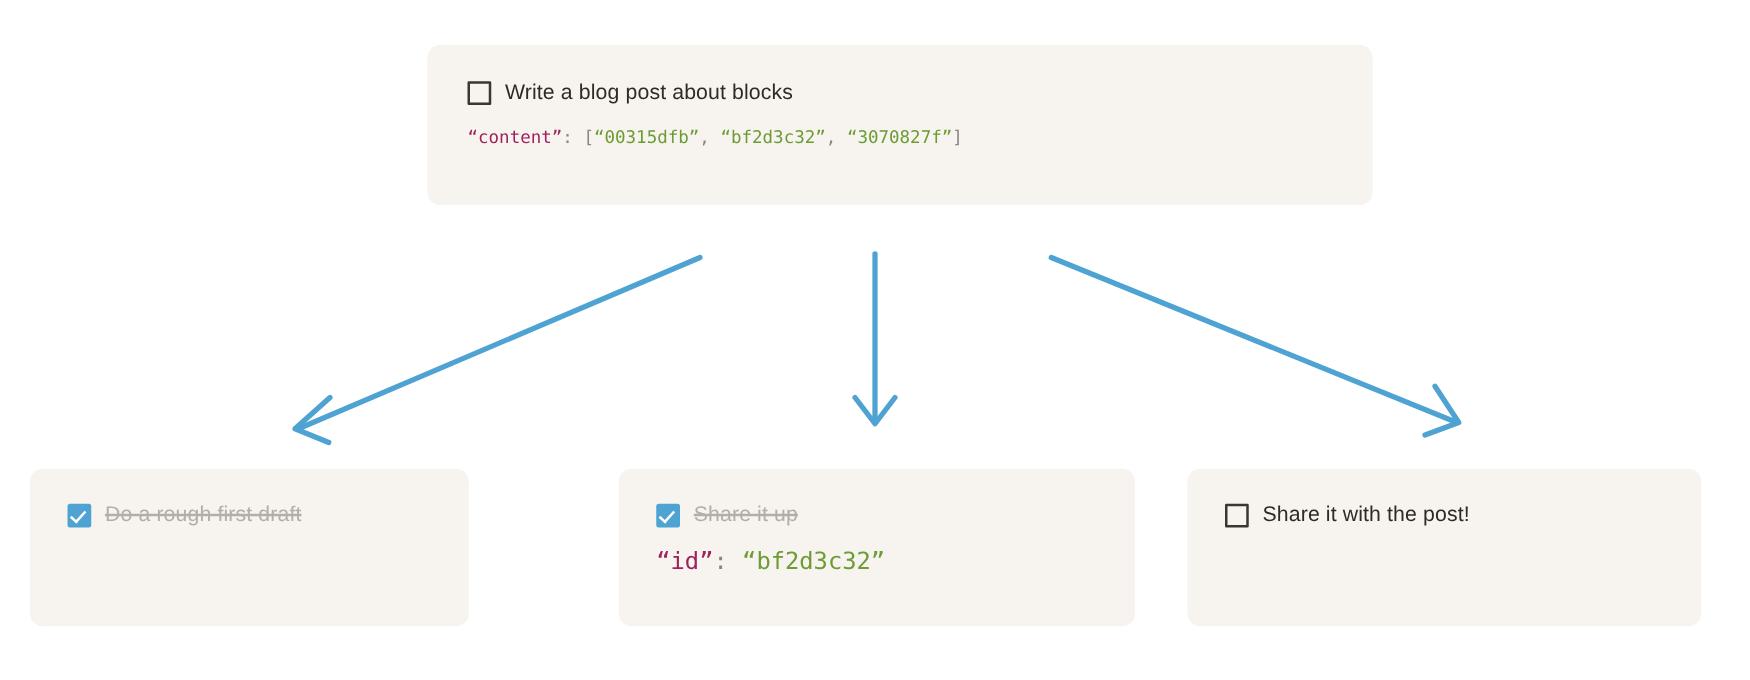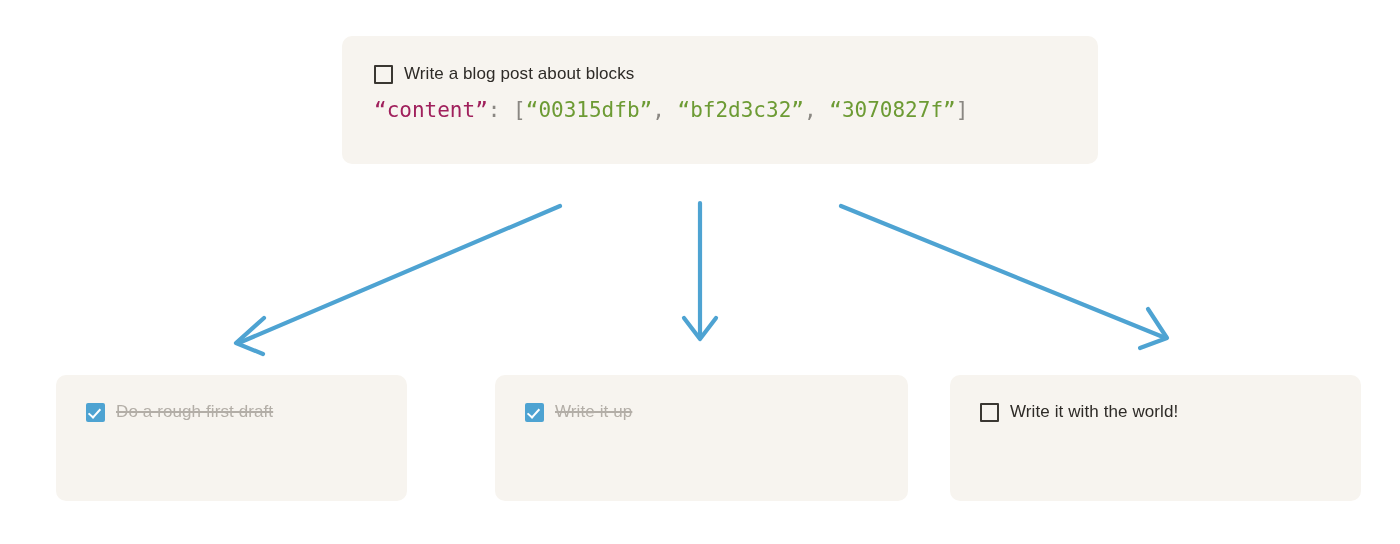--- a/index.html
+++ b/index.html
@@ -26,21 +26,21 @@
     border-radius: 10px;
     box-sizing: border-box;
     padding: 0;
   }
   .card-root {
     left: 342px;
     top: 36px;
     width: 756px;
     height: 128px;
   }
-  .card-child-1 { left: 56px;  top: 375px; width: 351px; height: 126px; }
+  .card-child-1 { left: 24px;  top: 375px; width: 351px; height: 126px; }
   .card-child-2 { left: 495px; top: 375px; width: 413px; height: 126px; }
   .card-child-3 { left: 950px; top: 375px; width: 411px; height: 126px; }
 
   .card-inner {
     position: absolute;
     left: 32px;
     top: 26px;
     right: 20px;
   }
   .card-child-1 .card-inner,
@@ -95,21 +95,21 @@
     color: #b3aea7;
     text-decoration: line-through;
     text-decoration-thickness: 1.5px;
     text-decoration-color: #b3aea7;
   }
 
   
   .json-row {
     margin-top: 11px;
     font-family: "DejaVu Sans Mono", "Liberation Mono", monospace;
-    font-size: 21px;
+    font-size: 14px;
     line-height: 26px;
     white-space: nowrap;
   }
   .card-child-1 .json-row,
   .card-child-2 .json-row,
   .card-child-3 .json-row {
     font-size: 19px;
     margin-top: 12px;
   }
   .j-key    { color: #a0205c; }
@@ -170,27 +170,30 @@
         <span class="checkbox checked"></span>
         <span class="todo-label done">Do a rough first draft</span>
       </div>
     </div>
   </div>
 
   <div class="card card-child-2">
     <div class="card-inner">
       <div class="todo-row">
         <span class="checkbox checked"></span>
-        <span class="todo-label done">Write it up</span>
+        <span class="todo-label done">Share it up</span>
+      </div>
+      <div class="json-row">
+        <span class="j-key">“id”</span><span class="j-punct">:</span><span>&nbsp;</span><span class="j-str">“bf2d3c32”</span>
       </div>
     </div>
   </div>
 
   <div class="card card-child-3">
     <div class="card-inner">
       <div class="todo-row">
         <span class="checkbox unchecked"></span>
-        <span class="todo-label">Write it with the world!</span>
+        <span class="todo-label">Share it with the post!</span>
       </div>
     </div>
   </div>
 
 </div>
 
 </body></html>

